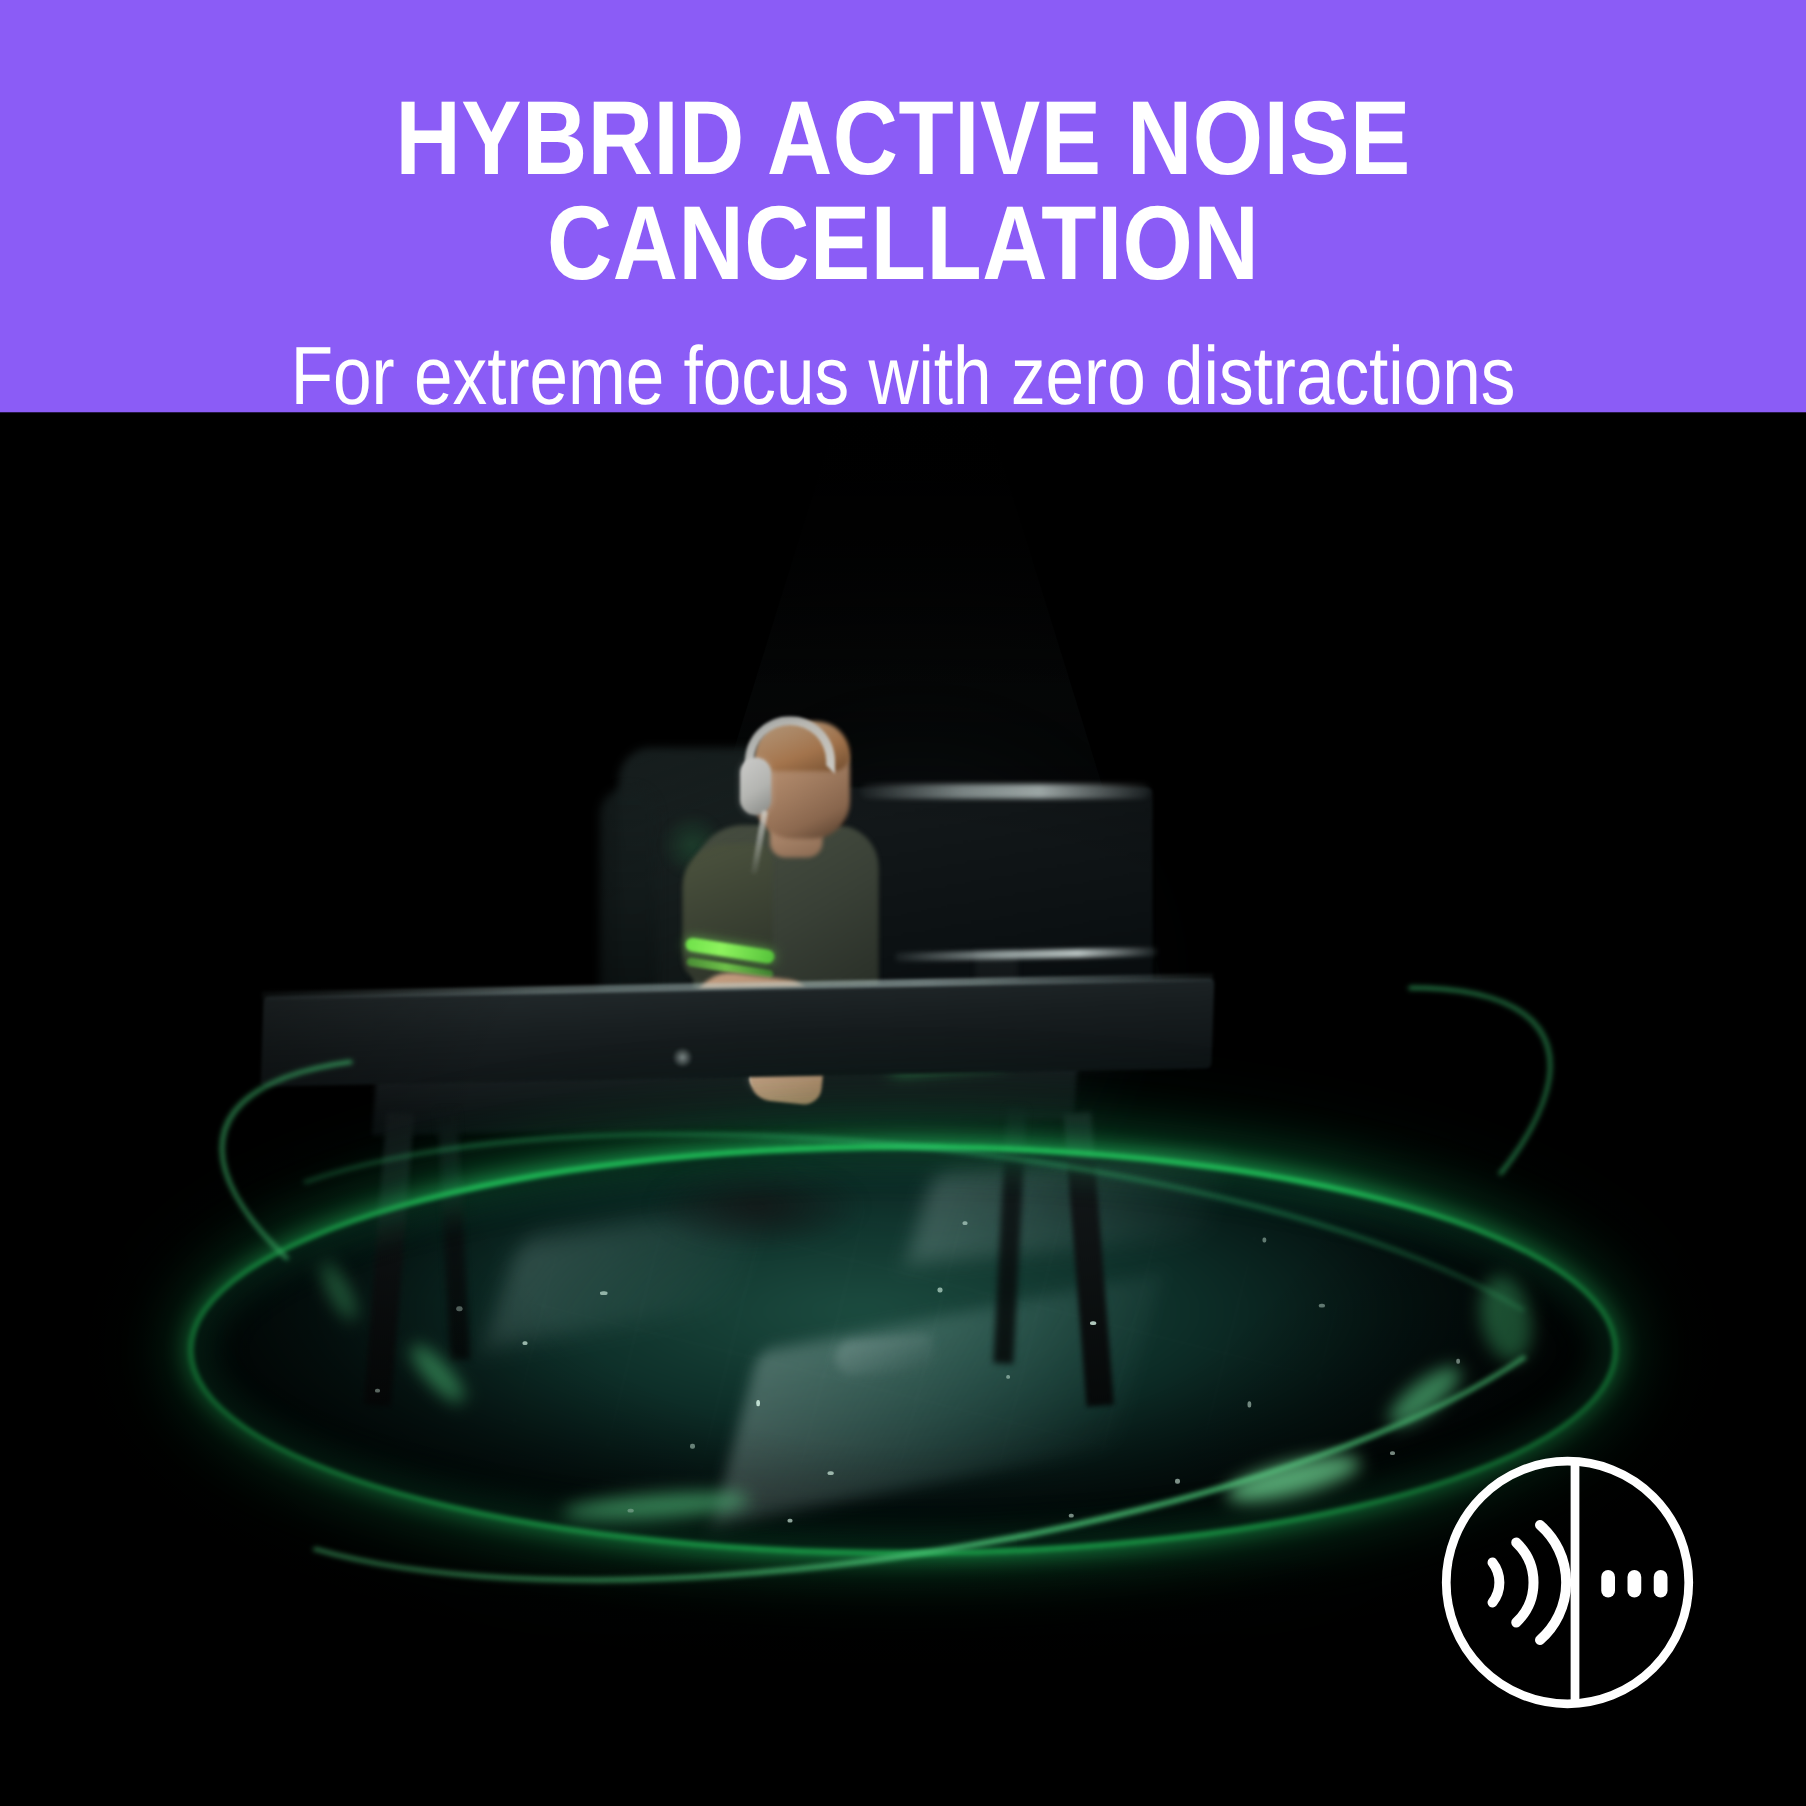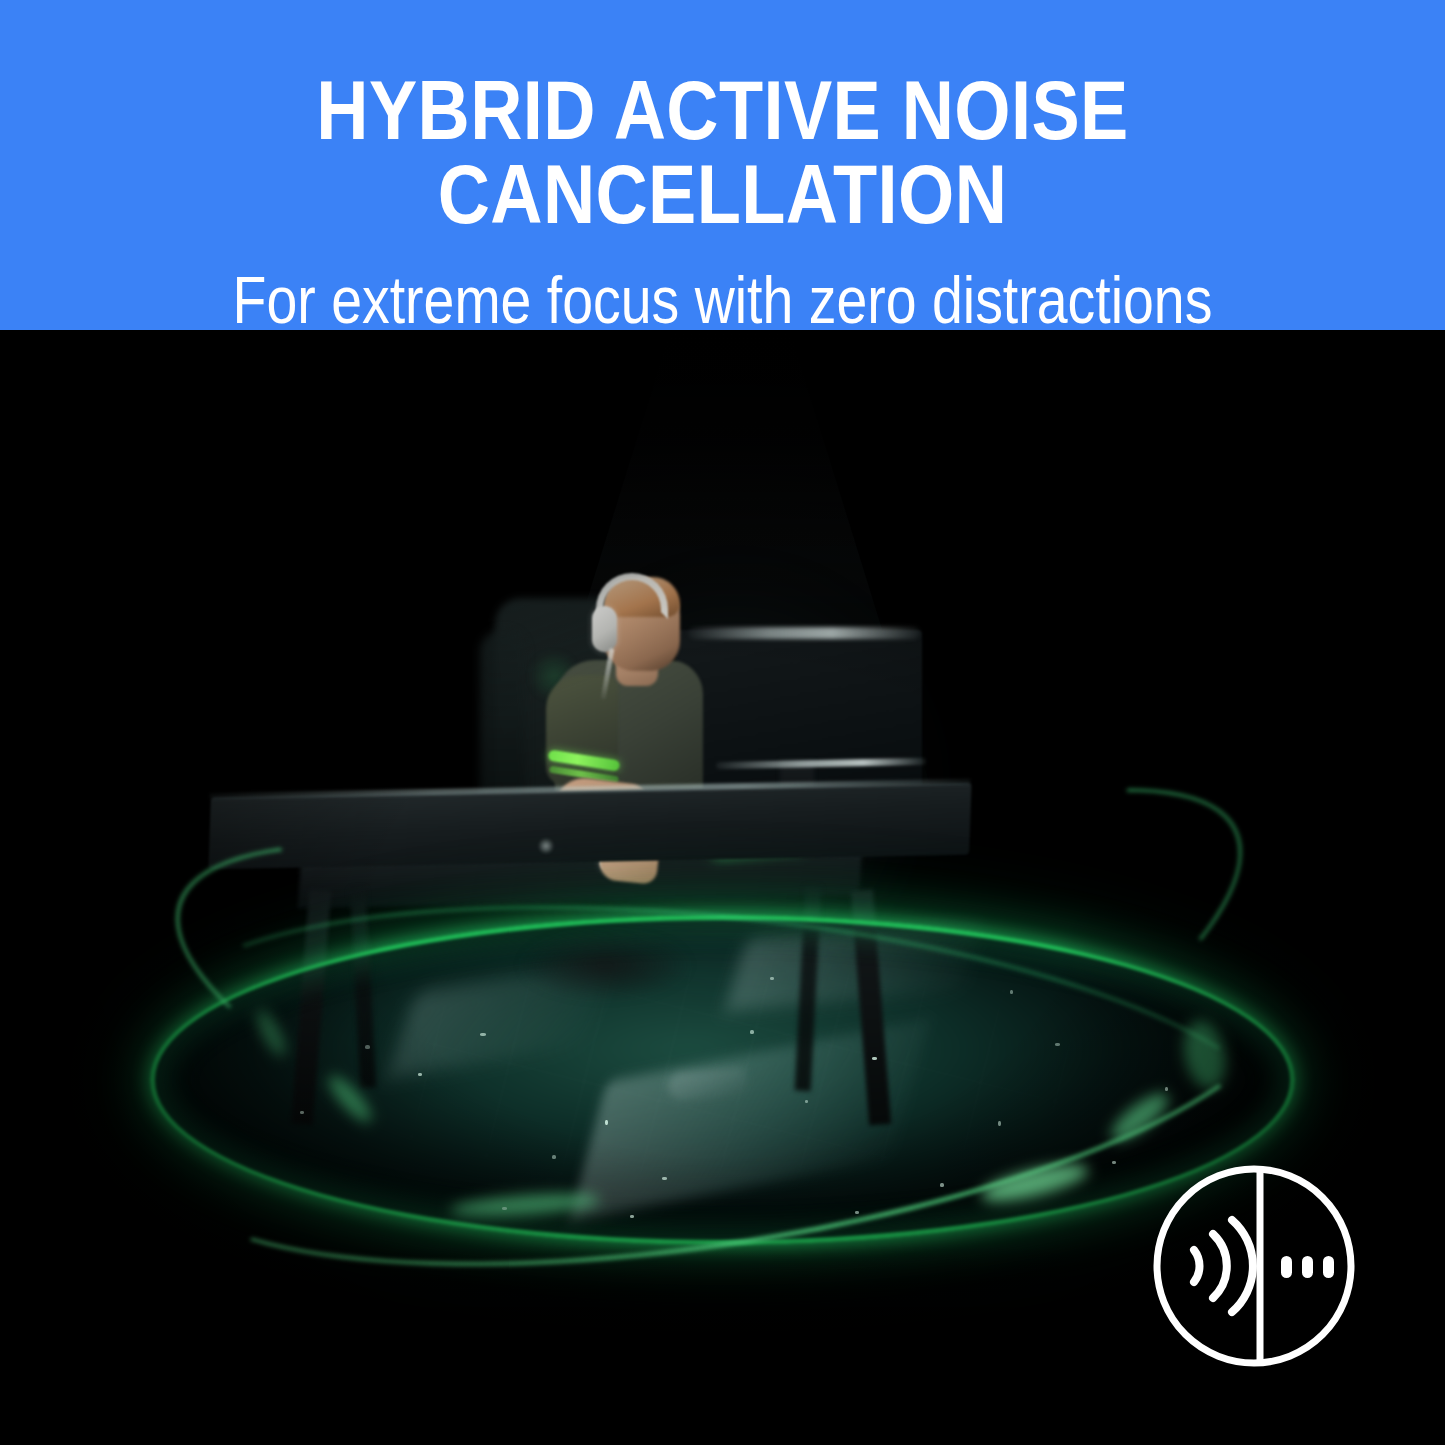--- a/index.html
+++ b/index.html
@@ -1,20 +1,20 @@
 <!DOCTYPE html>
 <html><head>
 <meta charset="utf-8">
 <style>
   html,body{margin:0;padding:0;background:#000;}
   *{box-sizing:border-box;}
   .stage{
     position:relative;
     width:1445px;height:1445px;
-    background:#3b82f6;
+    background:#8b5cf6;
     overflow:hidden;
     font-family:"Liberation Sans", sans-serif;
   }
 
   
   .headline{
     position:absolute;left:0;top:68px;width:1445px;
     text-align:center;
     color:#ffffff;
     font-family:"Liberation Sans", sans-serif;

